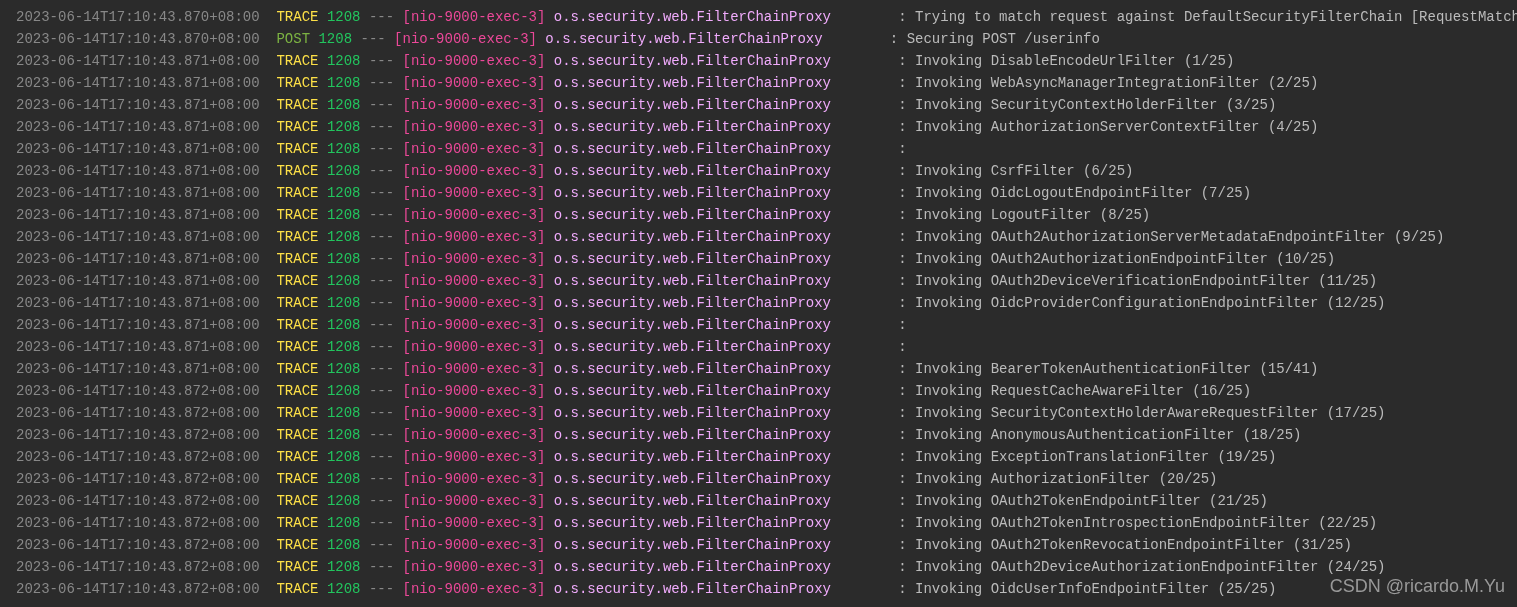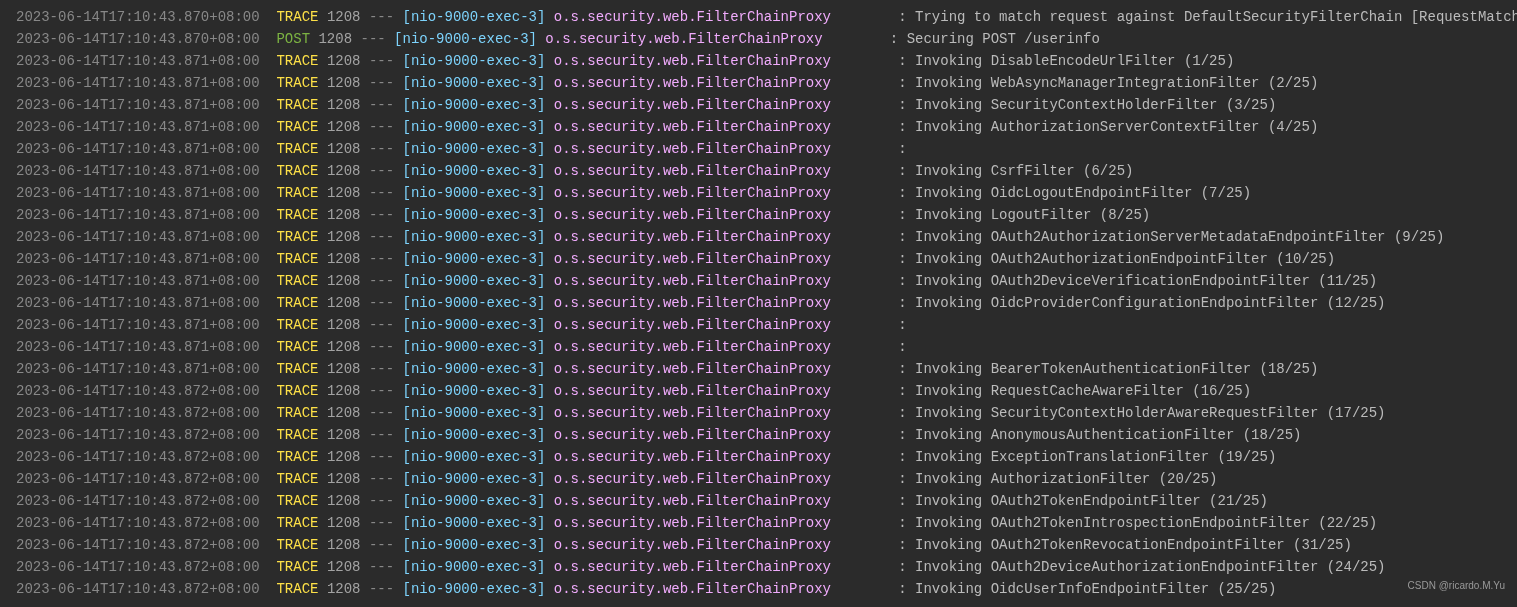--- a/index.html
+++ b/index.html
@@ -31,46 +31,46 @@
     .timestamp {
       color: #888888;
     }
     .level-trace {
       color: #fde047;
     }
     .level-debug {
       color: #7cb342;
     }
     .pid {
-      color: #a3a3a3;
+      color: #22c55e;
     }
     .separator {
       color: #888888;
     }
     .thread {
-      color: #7dd3fc;
+      color: #ec4899;
     }
     .logger {
       color: #f0abfc;
     }
     .colon {
       color: #bbbbbb;
     }
     .message {
       color: #bbbbbb;
     }
     .sp {
       white-space: pre;
     }
     .watermark {
       position: absolute;
       bottom: 10px;
       right: 12px;
       color: #999999;
-      font-size: 10px;
+      font-size: 18px;
       font-family: sans-serif;
     }
   </style>
 </head>
 <body>
 
 <div class="log-container" id="log-output">
     <div class="log-line">
       <span class="timestamp">2023-06-14T17:10:43.870+08:00</span>
       <span class="sp">  </span>
@@ -314,21 +314,21 @@
       <span class="level-trace">TRACE</span>
       <span class="sp"> </span>
       <span class="pid">1208</span>
       <span class="sp"> </span>
       <span class="separator">---</span>
       <span class="sp"> </span>
       <span class="thread">[nio-9000-exec-3]</span>
       <span class="sp"> </span>
       <span class="logger sp">o.s.security.web.FilterChainProxy       </span>
       <span class="colon sp"> : </span>
-      <span class="message">Invoking BearerTokenAuthenticationFilter (18/25)</span>
+      <span class="message">Invoking BearerTokenAuthenticationFilter (15/41)</span>
     </div>
     <div class="log-line">
       <span class="timestamp">2023-06-14T17:10:43.872+08:00</span>
       <span class="sp">  </span>
       <span class="level-trace">TRACE</span>
       <span class="sp"> </span>
       <span class="pid">1208</span>
       <span class="sp"> </span>
       <span class="separator">---</span>
       <span class="sp"> </span>

